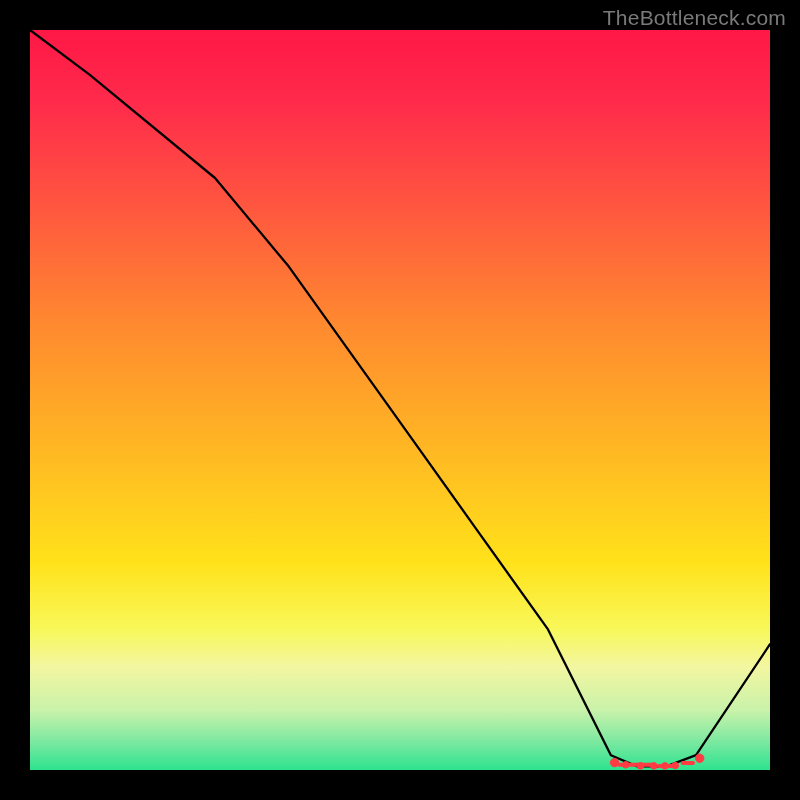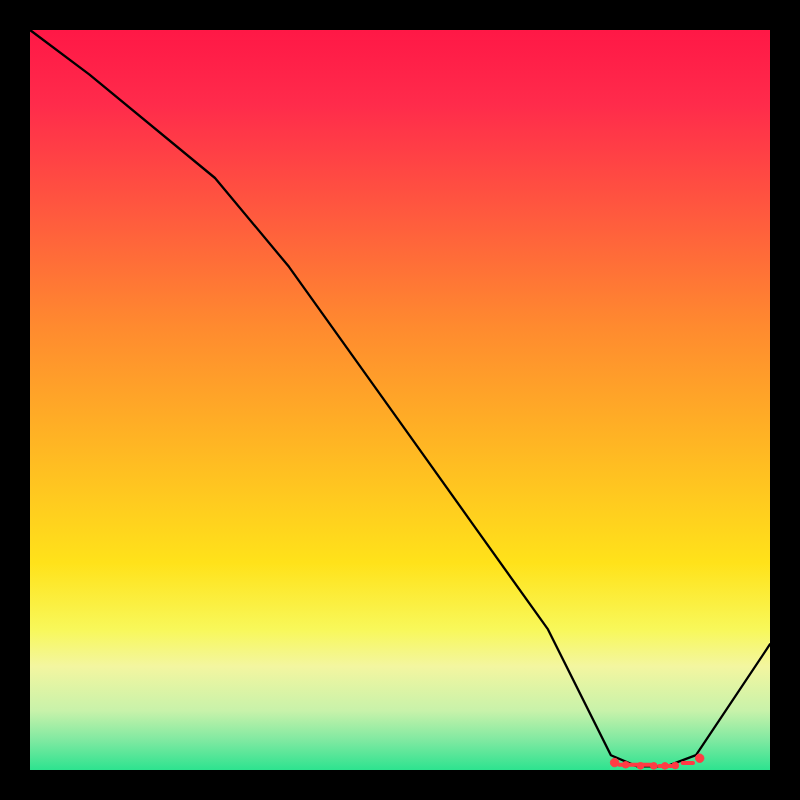--- a/index.html
+++ b/index.html
@@ -91,13 +91,14 @@
         <circle cx="584.6" cy="732.6" r="4.2" class="dot"></circle>
         <circle cx="595.7" cy="734.8" r="3.3" class="dot"></circle>
         <circle cx="610.5" cy="735.9" r="3.3" class="dot"></circle>
         <circle cx="623.8" cy="735.9" r="3.3" class="dot"></circle>
         <circle cx="634.9" cy="735.9" r="3.3" class="dot"></circle>
         <circle cx="645.3" cy="735.6" r="3.3" class="dot"></circle>
         <circle cx="669.7" cy="728.2" r="4.2" class="dot"></circle>
       </g>
   </svg>
 
+  <div class="watermark">TheBottleneck.com</div>
 </div>
 
 </body></html>

